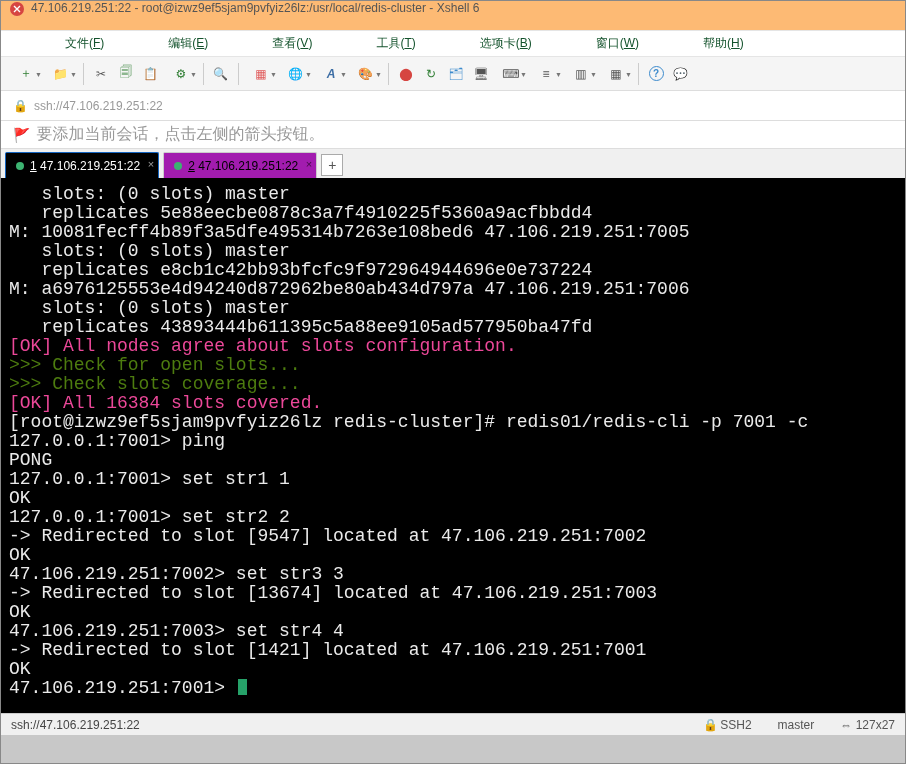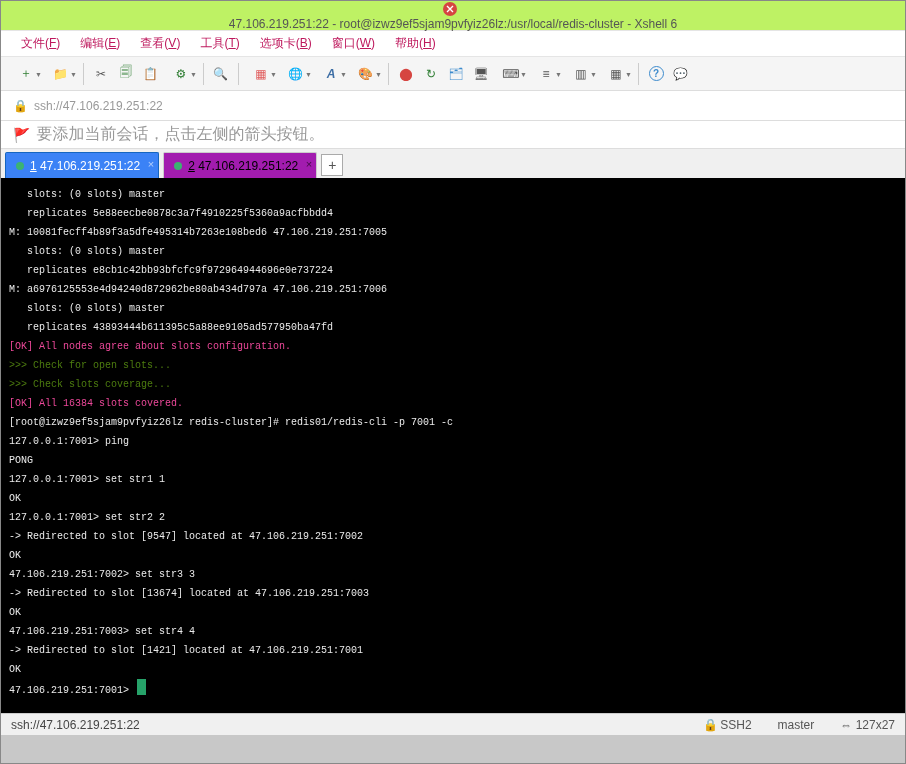--- a/index.html
+++ b/index.html
@@ -5,33 +5,33 @@
   * { margin: 0; padding: 0; box-sizing: border-box; }
   body {
     font-family: "Microsoft YaHei", "Segoe UI", Tahoma, sans-serif;
     font-size: 12px;
     background: #c8c8c8;
     width: 906px; height: 764px;
     overflow: hidden;
     border:1px solid #888;
   }
   .titlebar {
-    height: 30px; background: #bef264; display: flex; align-items: center;
-    padding: 0 8px; border-bottom: 1px solid #e5e5e5; flex-direction: column;
+    height: 30px; background: #fdba74; display: flex; 
+    padding: 0 8px; border-bottom: 1px solid #e5e5e5;
   }
   .titlebar .logo {
     width: 16px; height: 16px; margin-right: 6px;
     color:#d64541; display:inline-flex;
   }
   .titlebar .title { color: #555; font-size: 12px; }
   .menubar {
     height: 26px; background: #fff; display: flex; align-items: center;
     padding: 0 12px; gap: 4px; border-bottom: 1px solid #e5e5e5;
   }
-  .menubar .mitem { padding: 3px 8px; color: #be185d; cursor: default; }
+  .menubar .mitem { padding: 3px 8px; color: #14532d; cursor: default; margin-left: 44px; }
   .menubar .mitem u { text-decoration: underline; }
   .toolbar {
     height: 34px; background: #f5f5f5; display: flex; align-items: center;
     padding: 0 8px; gap: 1px; border-bottom: 1px solid #ddd;
   }
   .tbtn {
     width: 24px; height: 24px; display: inline-flex; align-items: center; justify-content: center;
     border-radius: 2px; cursor: default; position: relative; color:#555;
   }
   .tbtn.with-dd { width: 34px; }
@@ -52,33 +52,33 @@
   .tabstrip {
     height: 30px; background: #f0f0f0; display: flex; align-items: flex-end;
     padding: 0 4px; border-bottom: 1px solid #000;
   }
   .tab {
     height: 26px; padding: 0 18px 0 10px; display:flex; align-items:center;
     background:#a21caf; border:1px solid #ccc; border-bottom:none;
     margin-right:4px; font-size:12px; position:relative; cursor:default;
     border-radius: 2px 2px 0 0;
   }
-  .tab.active { background:#3b82f6; color:#fff; border-color:#1565c0;align-items:center; }
+  .tab.active { background:#000000; color:#fff; border-color:#1565c0;align-items:center; }
   .tab .dot { width:8px; height:8px; border-radius:50%; background:#3cb371; margin-right:6px; flex:none;}
   .tab .tlabel u { text-decoration: underline; }
   .tab .tx { position:absolute; right:4px; top:5px; font-size:11px; opacity:.6;}
   .addtab {
     width:22px; height:22px; border:1px solid #aaa; background:#fff;
     display:flex;align-items:center;justify-content:center;margin-bottom:2px;
     font-size:14px; color:#555; cursor:default;
   }
   .terminal {
     background:#000; color:#ccc;
     font-family: Consolas, "Courier New", monospace;
-    font-size: 10px; line-height: 19px;
+    font-size: 18px; line-height: 19px;
     padding: 6px 8px 4px 8px;
     height: 534px;
     white-space: pre; overflow:hidden;
   }
   .terminal .w { color:#eaeaea; }
   .terminal .yel { color:#4d7c0f; }
   .terminal .grn { color:#ec4899; }
   .cursor {
     display:inline-block; width:9px; height:16px; background:#26a269;
     vertical-align:-2px; margin-left:2px;

